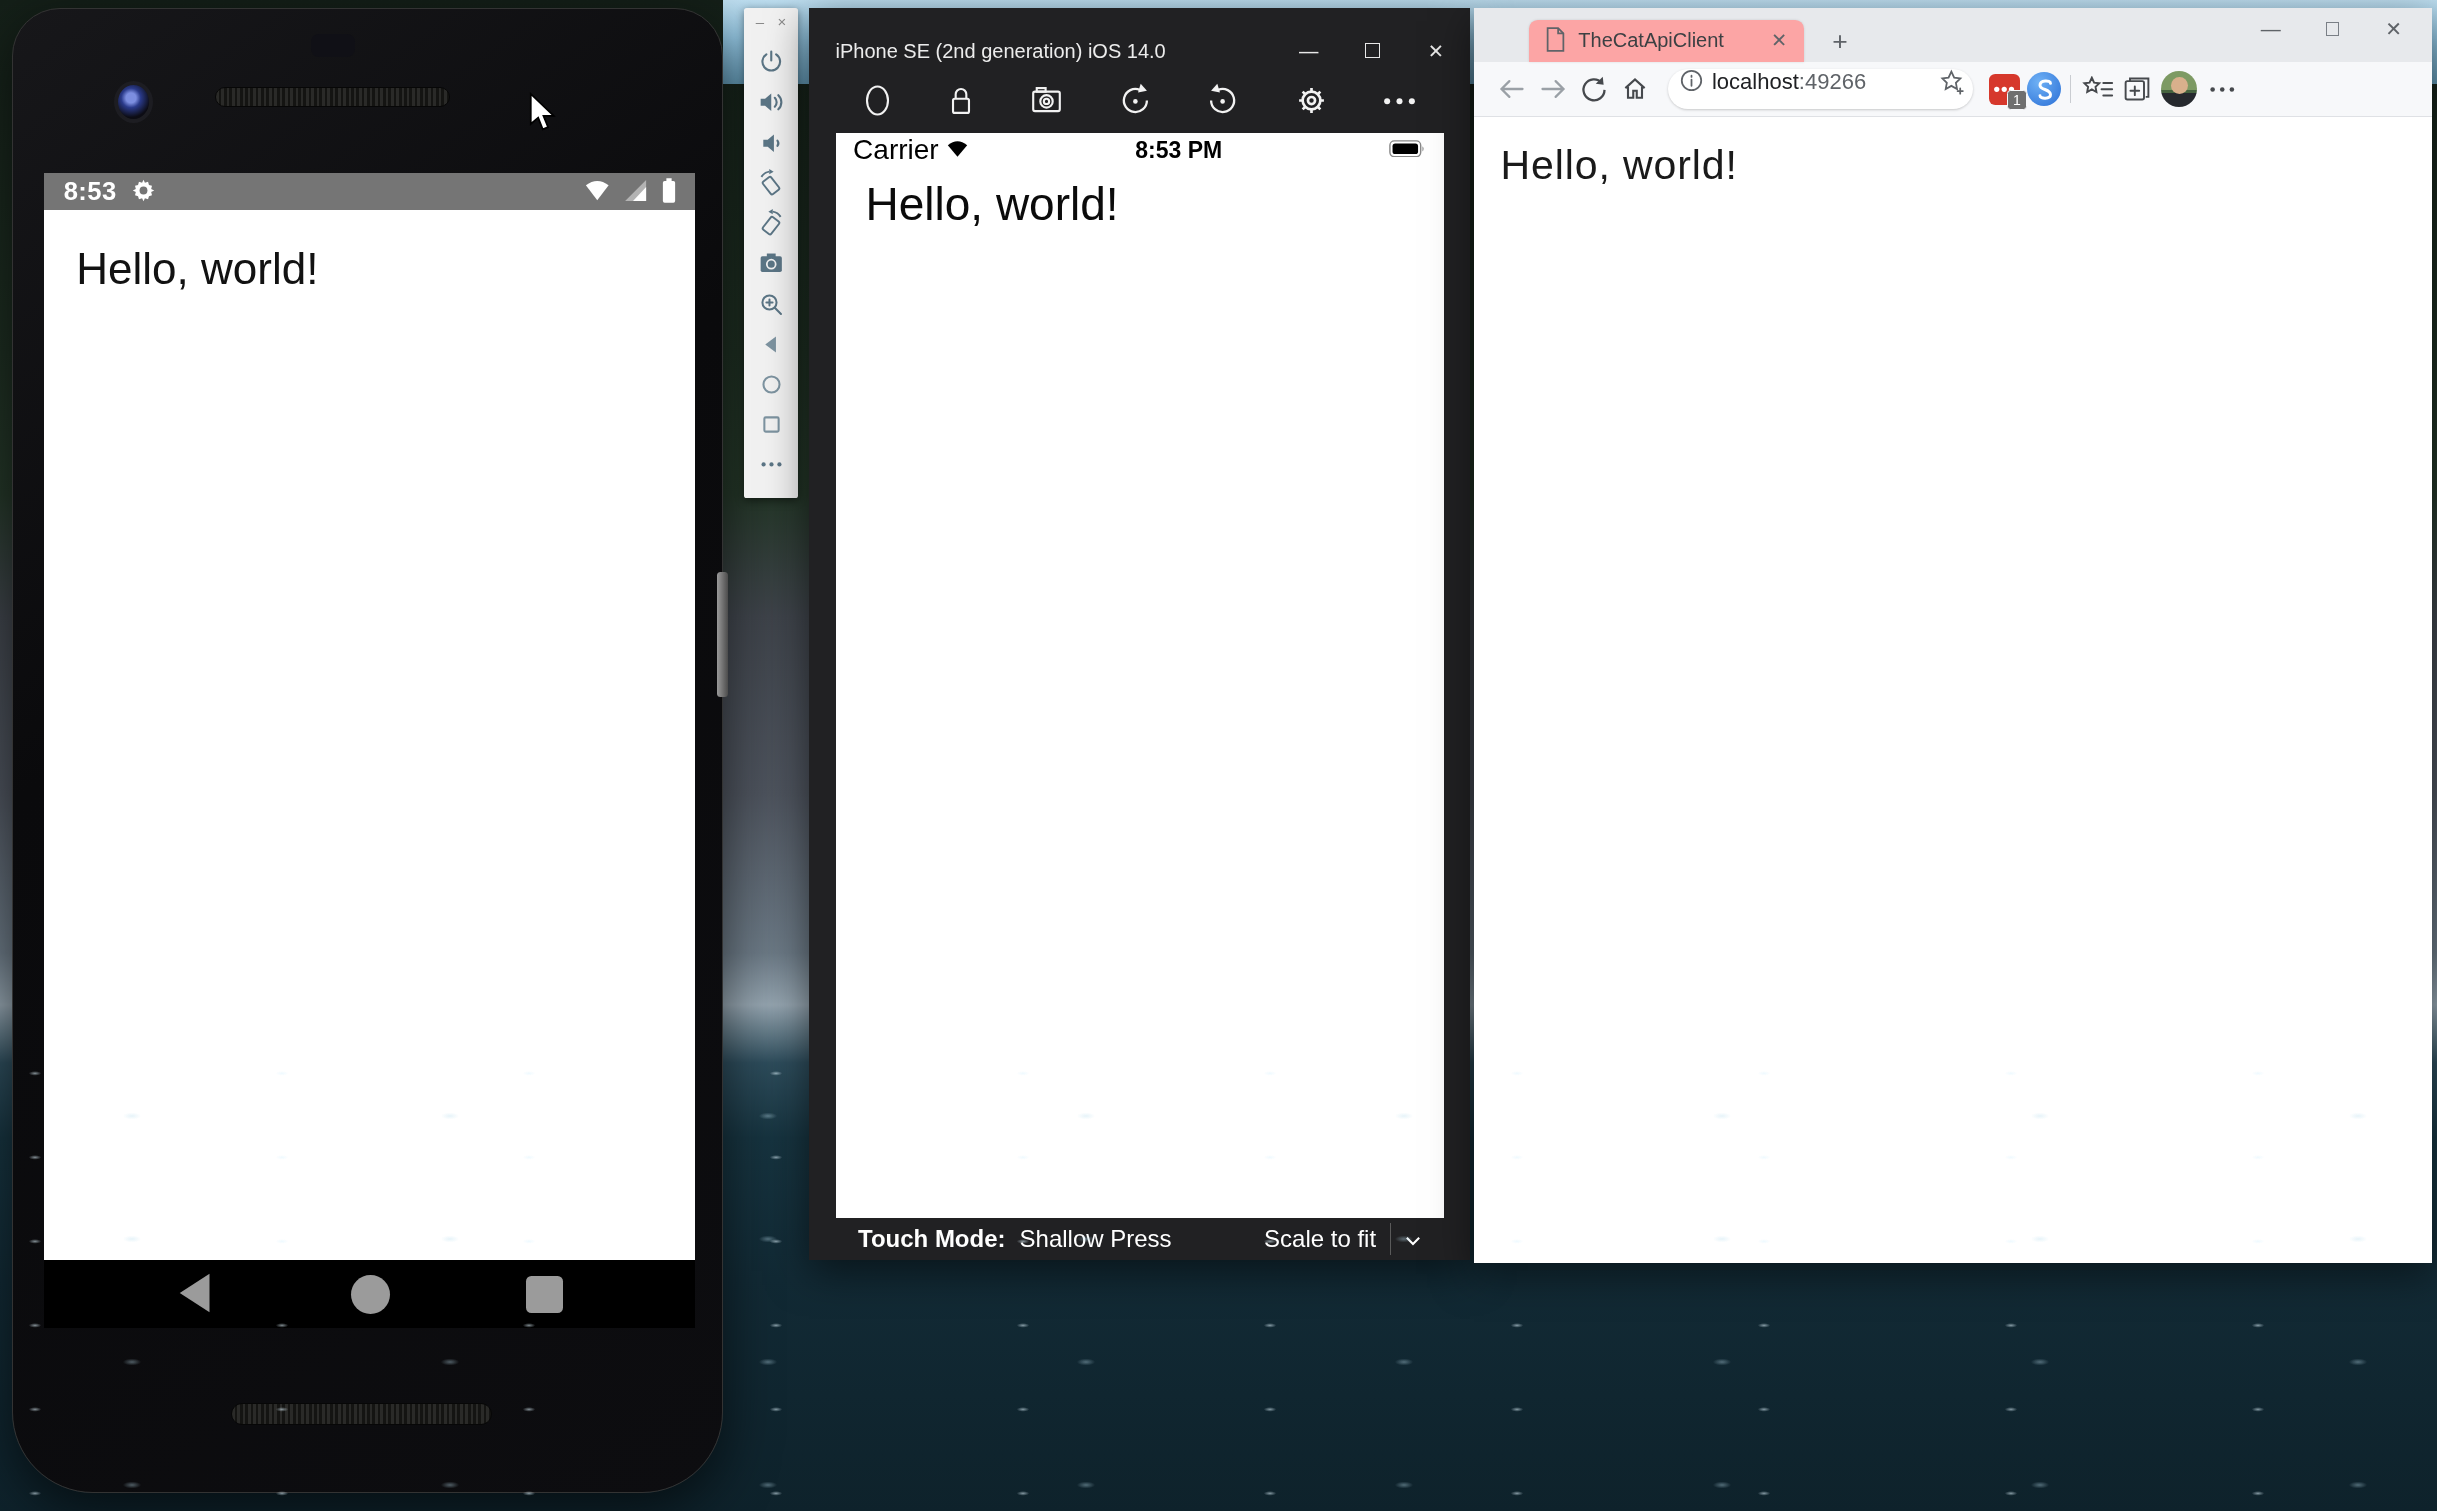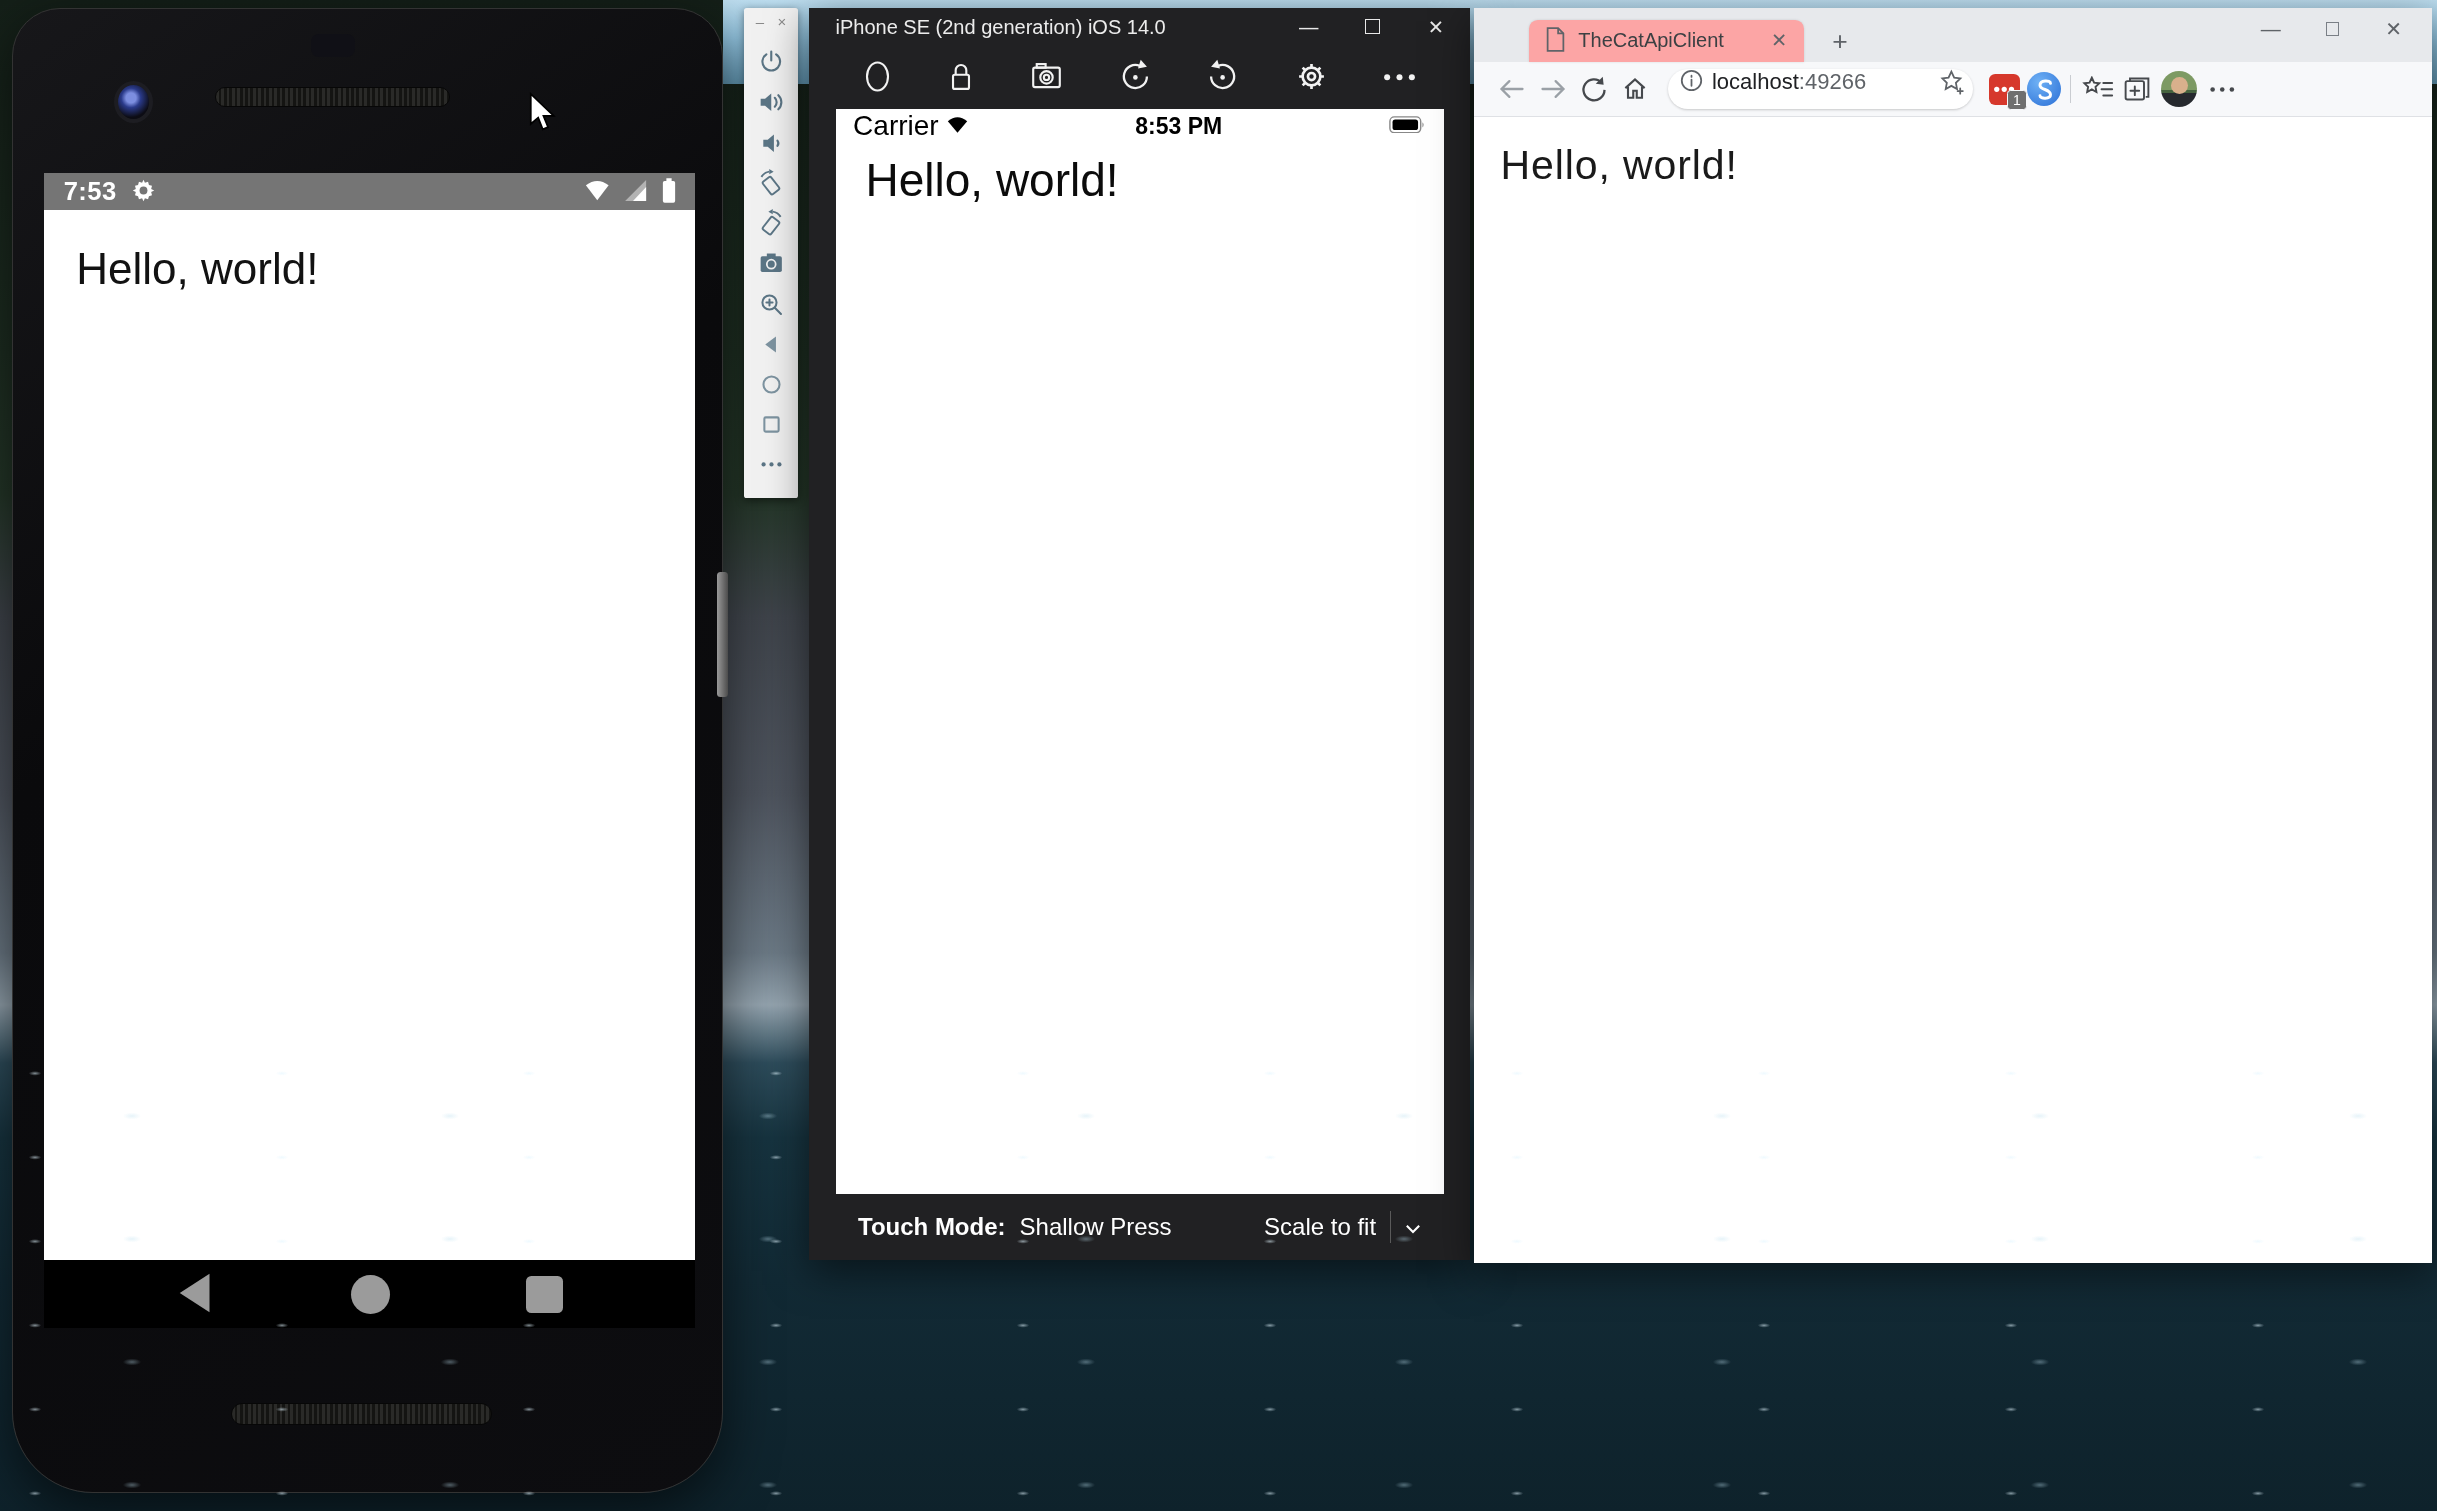--- a/index.html
+++ b/index.html
@@ -49,21 +49,21 @@
   .etb{position:absolute;left:744px;top:8px;width:54px;height:490px;background:#f1f1f1;border-radius:2.6px;
     box-shadow:0 2.6px 8.8px rgba(0,0,0,.45);display:flex;flex-direction:column;}
   .etb-win{display:flex;justify-content:center;gap:13.2px;padding-top:5.3px;color:#8a8a8a;font-size:15px;height:28px;}
   .etb-win span{cursor:default;line-height:17.6px;}
   .etb-icons{flex:1;display:flex;flex-direction:column;justify-content:space-evenly;align-items:center;padding-bottom:7px;}
   .etb-icons .ticon{width:28px;height:28px;display:flex;align-items:center;justify-content:center;}
 
   
   .ios{position:absolute;left:809px;top:8px;width:661px;height:1252px;background:#212123;
     box-shadow:0 12.3px 39px rgba(0,0,0,.55);display:flex;flex-direction:column;}
-  .ios-title{height:39px;display:flex;align-items:center;padding:0 0 0 26.5px;color:#ececec;font-size:20px;}
+  .ios-title{height:39px;display:flex;align-items:center;padding:0 0 0 26.5px;color:#ececec;font-size:20px;margin-top:24px;}
   .ios-title .t{flex:1;}
   .ios-ctrl{display:flex;align-items:center;gap:37px;padding-right:21px;color:#e8e8e8;}
   .ios-ctrl .wc{width:26.5px;text-align:center;font-size:19.4px;}
   .ios-ctrl .wc-box{width:15px;height:15px;border:1.8px solid #e8e8e8;display:inline-block;}
   .ios-toolbar{height:62px;display:flex;align-items:center;justify-content:space-between;padding:0 51px;}
   .ios-screen{margin:0 26.5px;height:1085px;background:#fff;position:relative;}
   .ios-status{height:34px;display:flex;align-items:center;padding:0 17.6px;color:#000;}
   .ios-status .carrier{font-size:28px;margin-right:7px;}
   .ios-status .mid{flex:1;text-align:center;font-size:23px;font-weight:700;}
   .ios-hello{position:absolute;left:30px;top:44px;font-size:46px;color:#0b0b0b;}
@@ -115,21 +115,21 @@
 
   <div class="phone">
     <div class="phone-notch-hint"></div>
     <div class="phone-camera"></div>
     <div class="phone-speaker"></div>
     <div class="phone-side-button"></div>
     <div class="phone-bottom-speaker"></div>
 
     <div class="phone-screen">
       <div class="a-status">
-        <span class="a-time">7:53</span>
+        <span class="a-time">8:53</span>
         <span>
           <svg width="25" height="25" viewBox="0 0 28 28">
               <path fill="#fff" d="M14 2l1.6 3.2 3.5-.9 1 3.4 3.4 1-.9 3.5L26 14l-3.4 1.8.9 3.5-3.4 1-1 3.4-3.5-.9L14 26l-1.6-3.2-3.5.9-1-3.4-3.4-1 .9-3.5L2 14l3.4-1.8-.9-3.5 3.4-1 1-3.4 3.5.9z"></path>
               <circle cx="14" cy="14" r="4.4" fill="#757575"></circle>
             </svg>
         </span>
         <span class="spacer"></span>
         <span>
           <svg width="26.5" height="21" viewBox="0 0 30 24">
               <path fill="#fff" d="M15 23 L2 6 Q15 -4 28 6 Z"></path>

